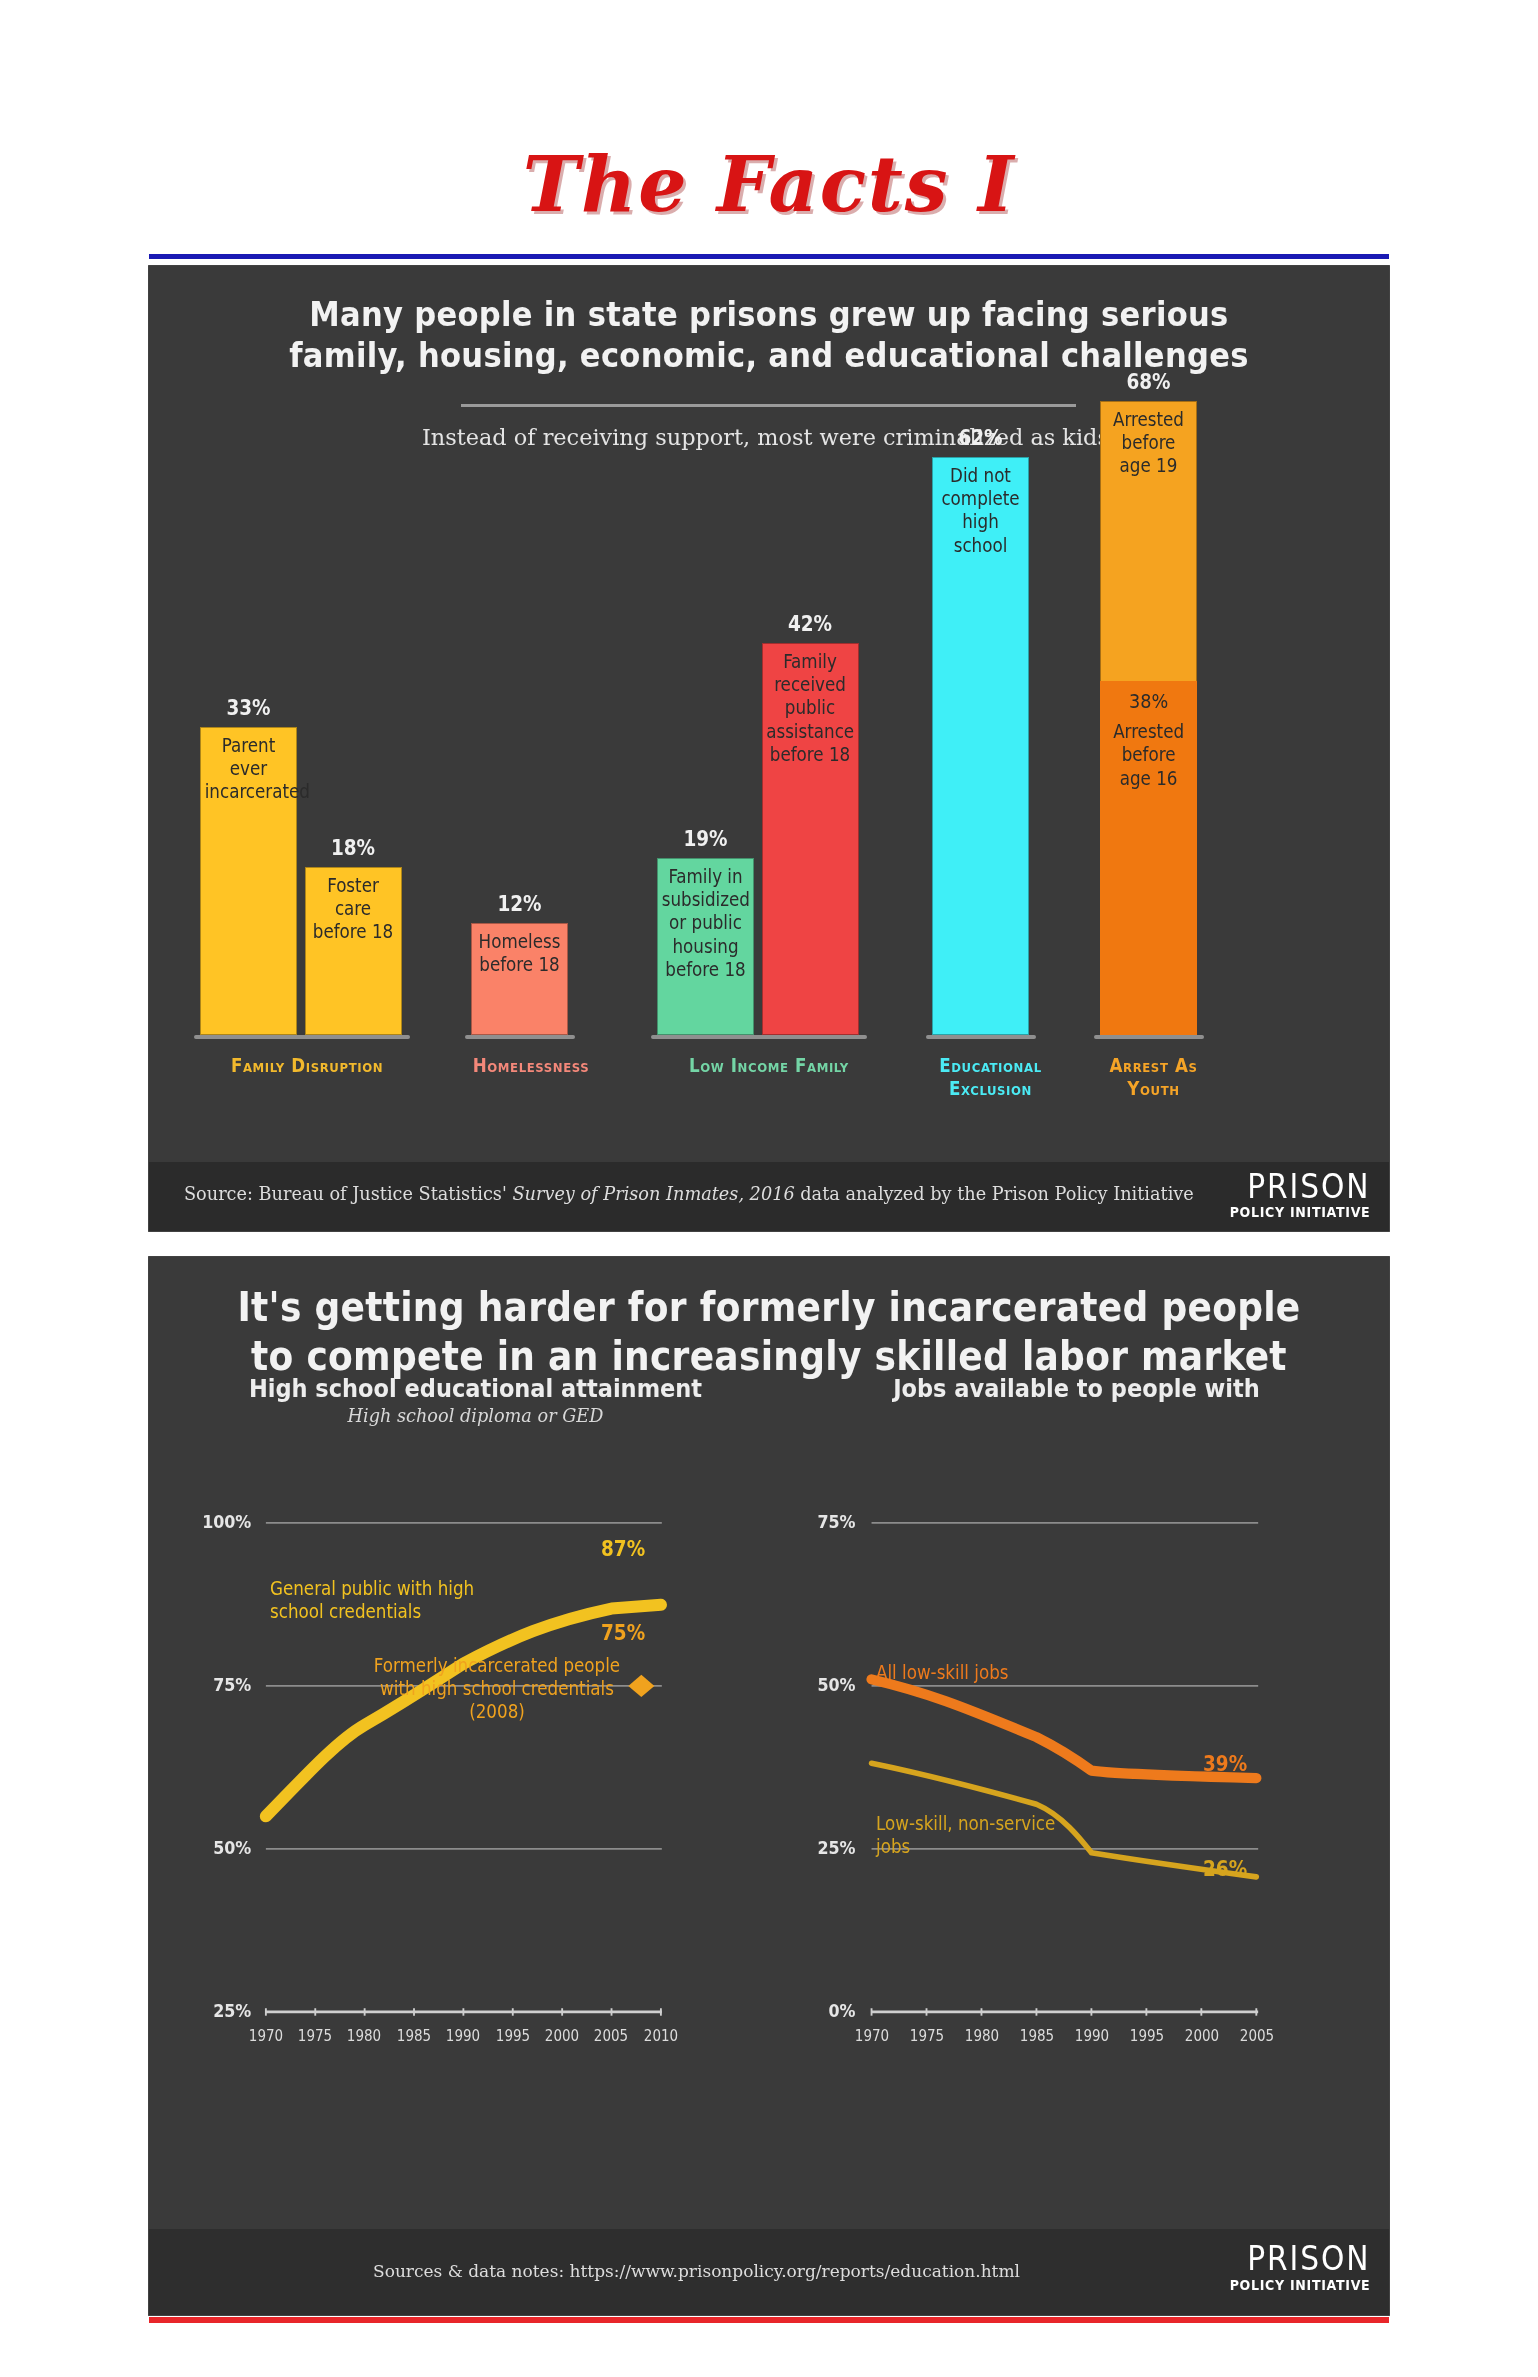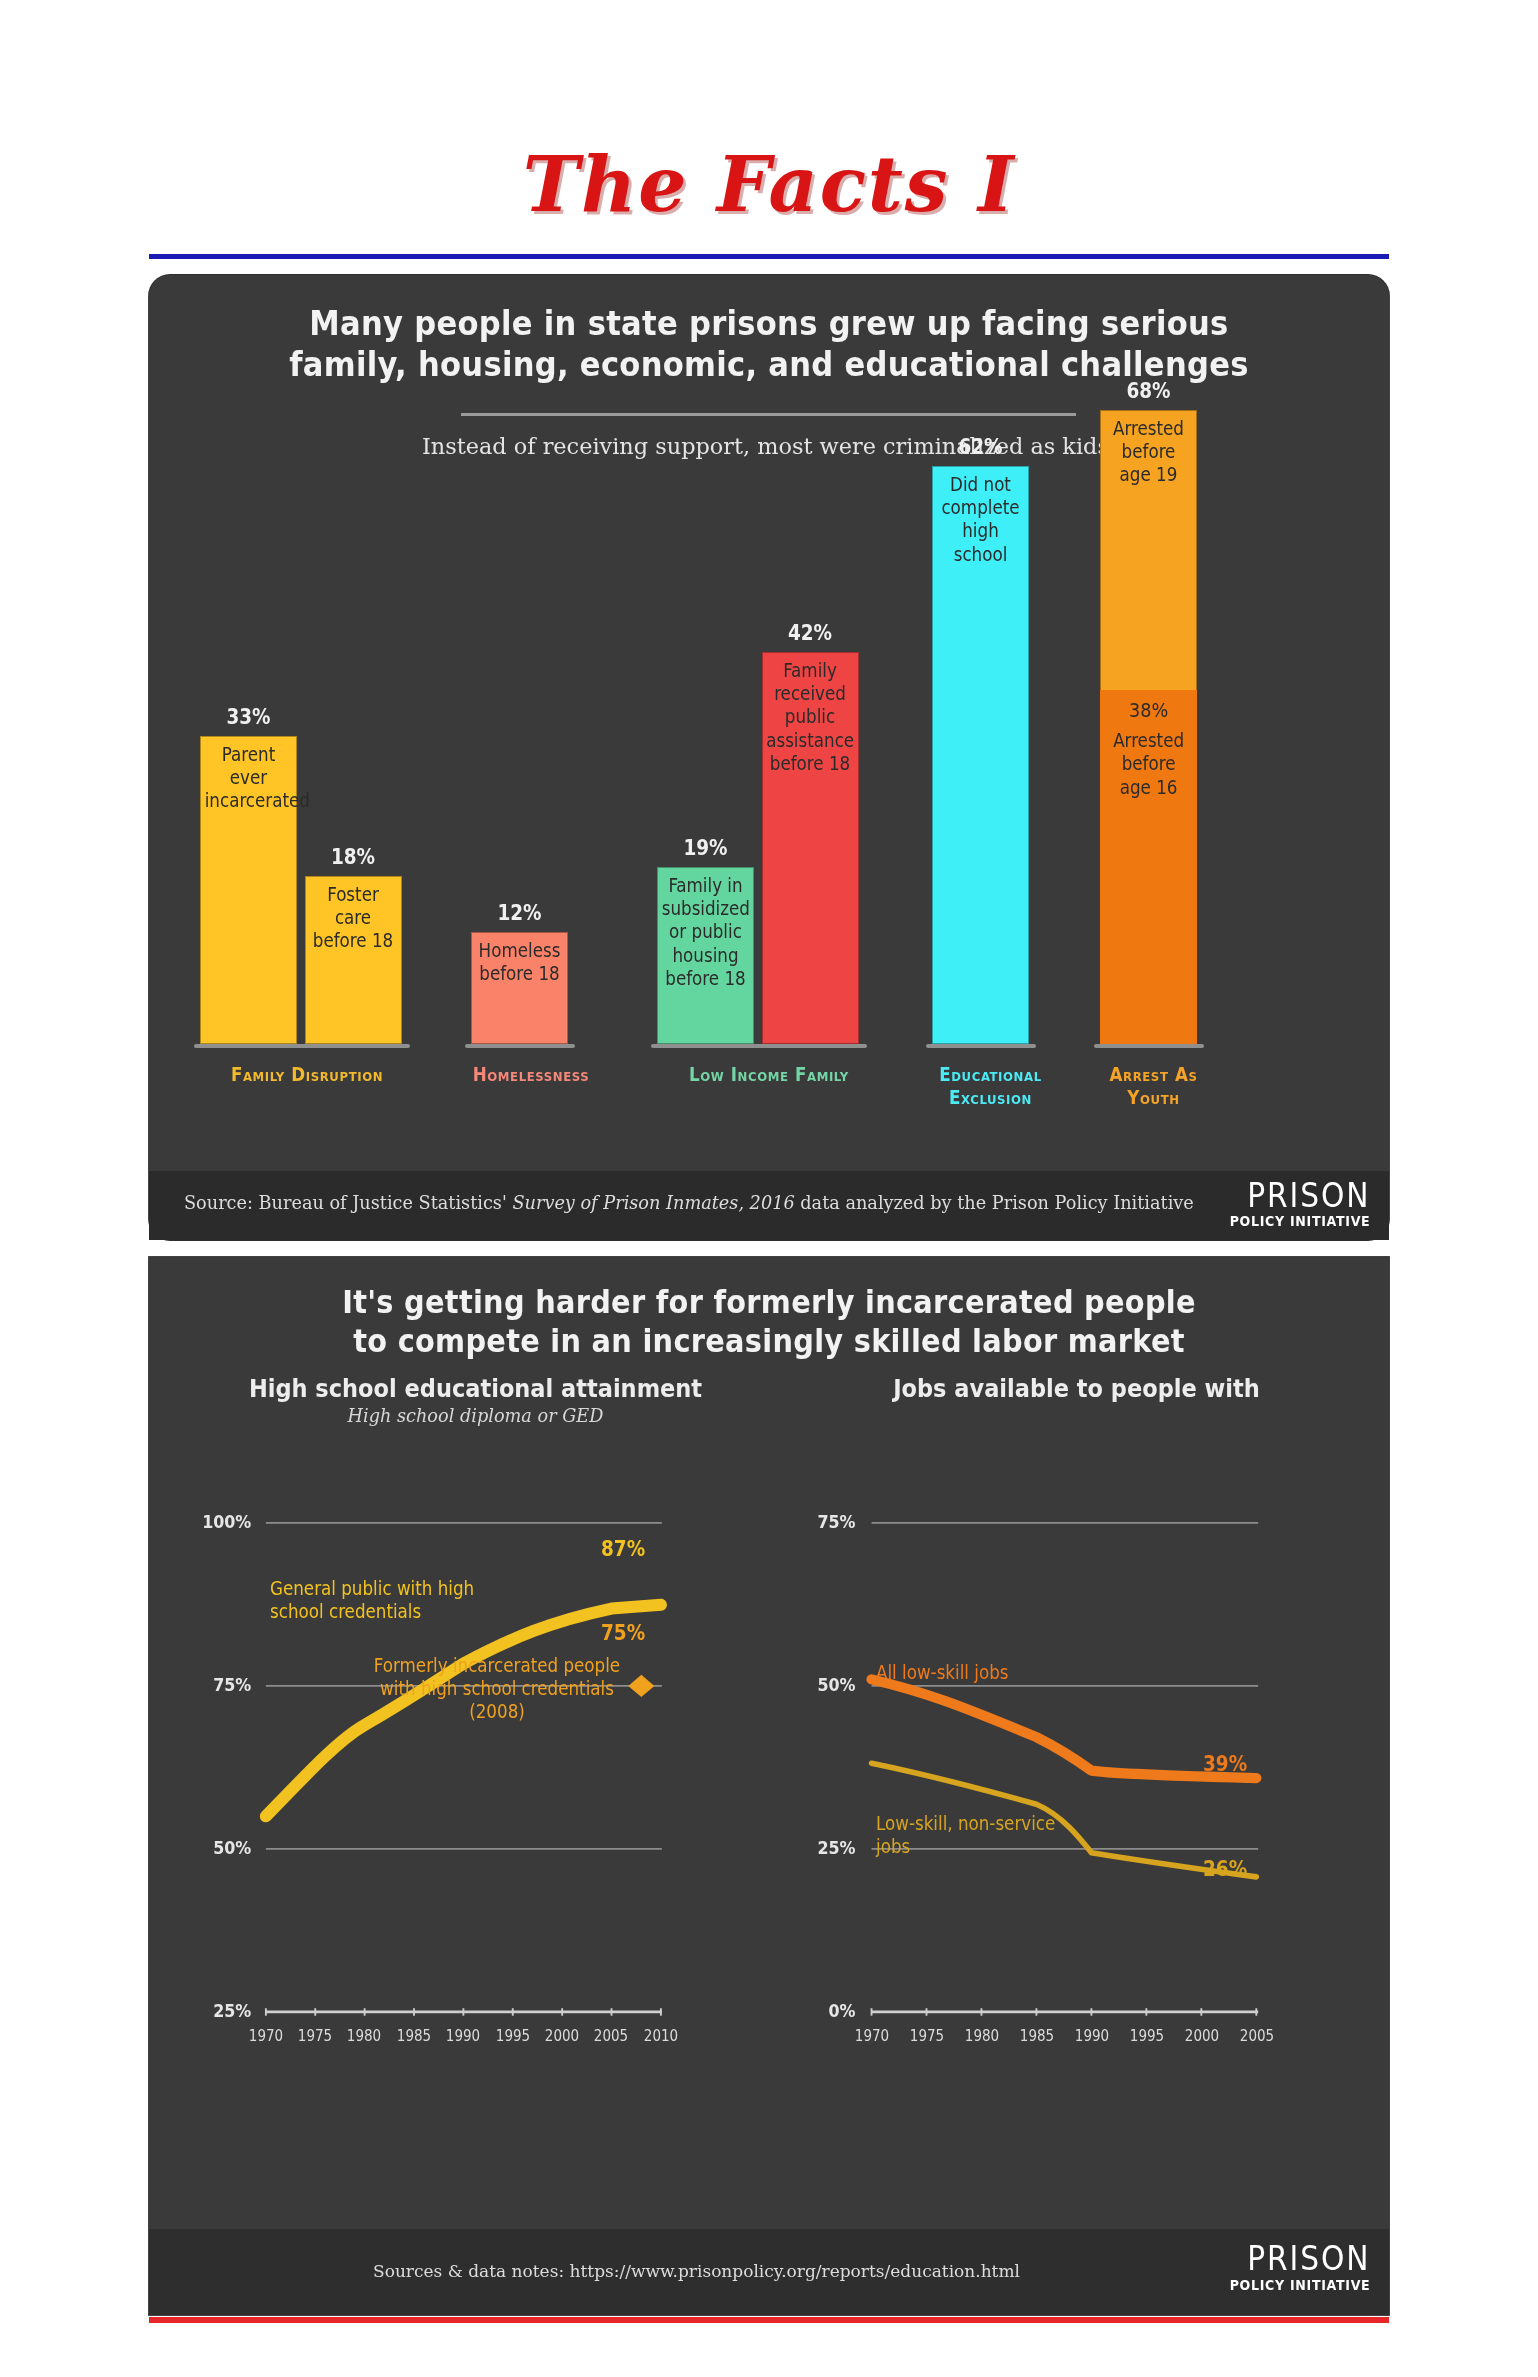--- a/index.html
+++ b/index.html
@@ -31,21 +31,21 @@
   .bottom-rule{
     position:absolute;left:149px;top:2317px;width:1240px;height:5.6px;
     background:#e8262a;
   }
 
   
   .figure{
     position:absolute;background:#3a3a3a;
     box-shadow:0 0 0 0.9px #2e2e2e;
   }
-  .fig1{left:149px;top:275px;width:1240px;height:965px;border-radius:21px;}
+  .fig1{left:149px;top:266px;width:1240px;height:965px;}
   .fig2{left:149px;top:1257px;width:1240px;height:1058px;}
 
   .fig-headline{
     position:absolute;left:0;width:100%;text-align:center;
     color:#f2f2f2;font-weight:bold;
     font-family:"DejaVu Sans Condensed","Liberation Sans",sans-serif;
     letter-spacing:0.3px;line-height:1.22;
   }
   .fig1 .fig-headline{top:28px;font-size:34px;}
   .fig1 .hl-rule{
@@ -105,21 +105,21 @@
   .srctext i{font-style:italic;}
   .ppi-logo{
     position:absolute;right:18.6px;top:7.5px;text-align:right;color:#fff;
   }
   .ppi-1{font-family:"DejaVu Sans Condensed","Liberation Sans",sans-serif;
     font-size:33px;letter-spacing:1.9px;line-height:1;}
   .ppi-2{font-family:"DejaVu Sans Condensed","Liberation Sans",sans-serif;
     font-size:14px;font-weight:bold;letter-spacing:0.7px;margin-top:1.9px;}
 
   
-  .fig2 .fig-headline{top:26px;font-size:32px;text-align:center;}
+  .fig2 .fig-headline{top:26px;font-size:40px;text-align:center;}
   .panel{position:absolute;top:117px;height:820px;}
   .panel-left{left:28px;width:597px;}
   .panel-right{left:634px;width:587px;}
   .panel-title{
     position:absolute;left:0;top:0;width:100%;text-align:center;
     color:#ededed;font-size:25px;font-weight:bold;
     font-family:"DejaVu Sans Condensed","Liberation Sans",sans-serif;
     line-height:1.2;
   }
   .panel-sub{

